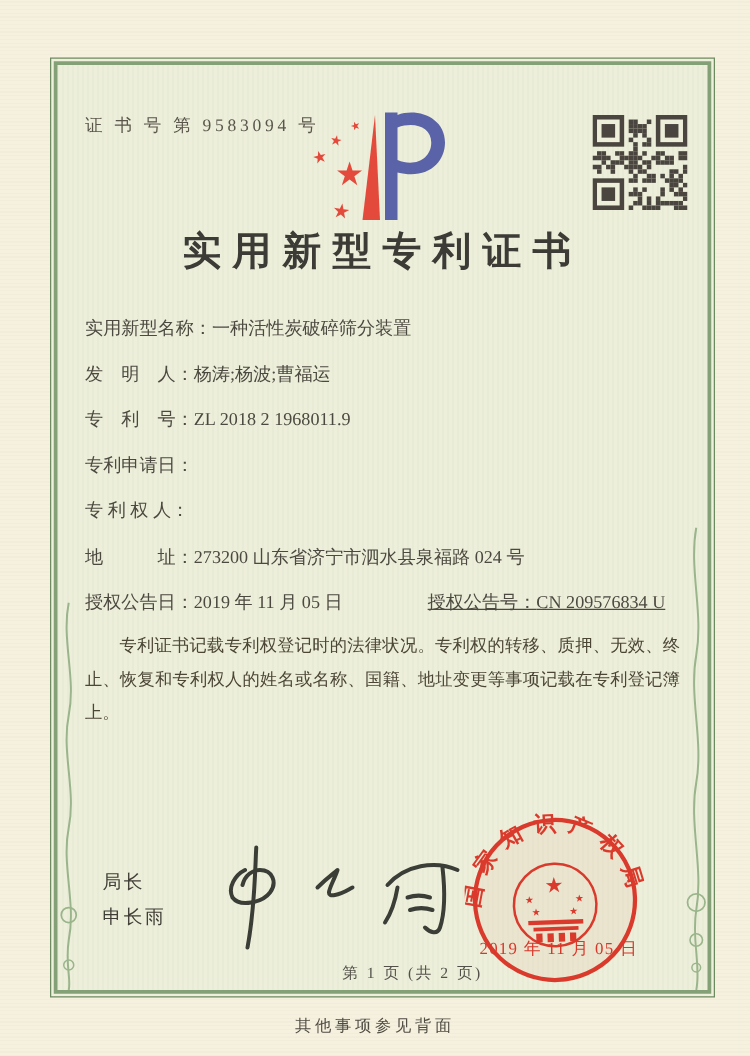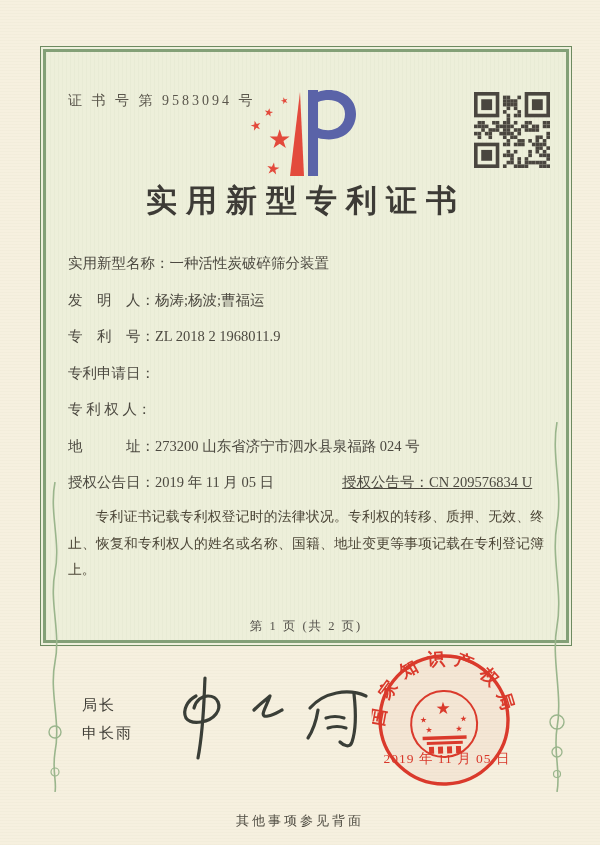--- a/index.html
+++ b/index.html
@@ -8,21 +8,21 @@
     background:#f6f0df;
     font-family:"Liberation Serif","DejaVu Serif",serif;
     color:#47443c;
   }
   
   body::before{
     content:"";position:absolute;inset:0;pointer-events:none;
     background:repeating-linear-gradient(0deg, rgba(150,160,120,0.04) 0 1px, transparent 1px 3px);
   }
   .frame{
-    position:absolute;left:40px;top:46px;width:532px;height:600px;
+    position:absolute;left:40px;top:46px;width:532px;height:752px;
     border:1px solid #6d8a60;padding:2px;background:#eef0dc;
     box-sizing:border-box;
   }
   .frame-inner{
     position:relative;width:100%;height:100%;
     border:3px solid #83a077;box-sizing:border-box;
     background:
       repeating-linear-gradient(90deg, rgba(140,165,120,0.05) 0 1px, transparent 1px 4px),
       #edefda;
   }
@@ -52,21 +52,21 @@
     font-family:"Liberation Sans","DejaVu Sans",sans-serif;}
   .officer div{margin-bottom:9px;letter-spacing:2px;}
   .signature{position:absolute;left:112px;top:618px;width:232px;height:96px;}
   .seal{position:absolute;left:326px;top:596px;width:144px;height:144px;transform:rotate(-2deg);}
   .seal-date{
     position:absolute;left:316px;top:698px;width:170px;text-align:center;
     color:#d8372a;font-size:13.5px;letter-spacing:1px;white-space:pre;
   }
   .page-no{
     position:absolute;left:0;bottom:5px;width:100%;text-align:center;
-    font-size:12.5px;color:#53504a;letter-spacing:2px;
+    font-size:12.5px;color:#53504a;letter-spacing:2px;padding-left:24px;
   }
   .back-note{
     position:absolute;left:0;top:812px;width:100%;text-align:center;
     font-size:13px;color:#4f4c42;letter-spacing:3px;
   }
   .ornament{position:absolute;pointer-events:none;}
   .orn-left{left:1px;top:430px;}
   .orn-right{right:1px;top:370px;}
 </style>
 </head>

